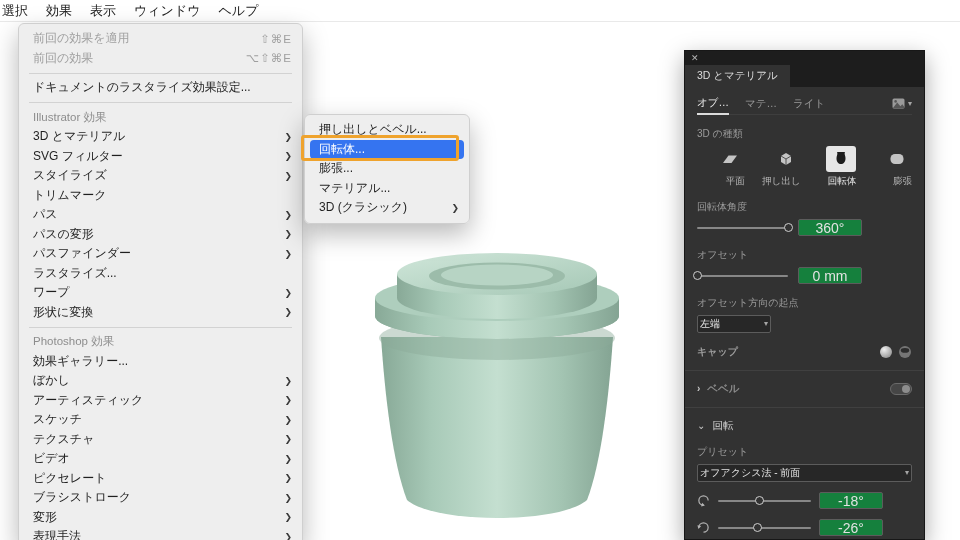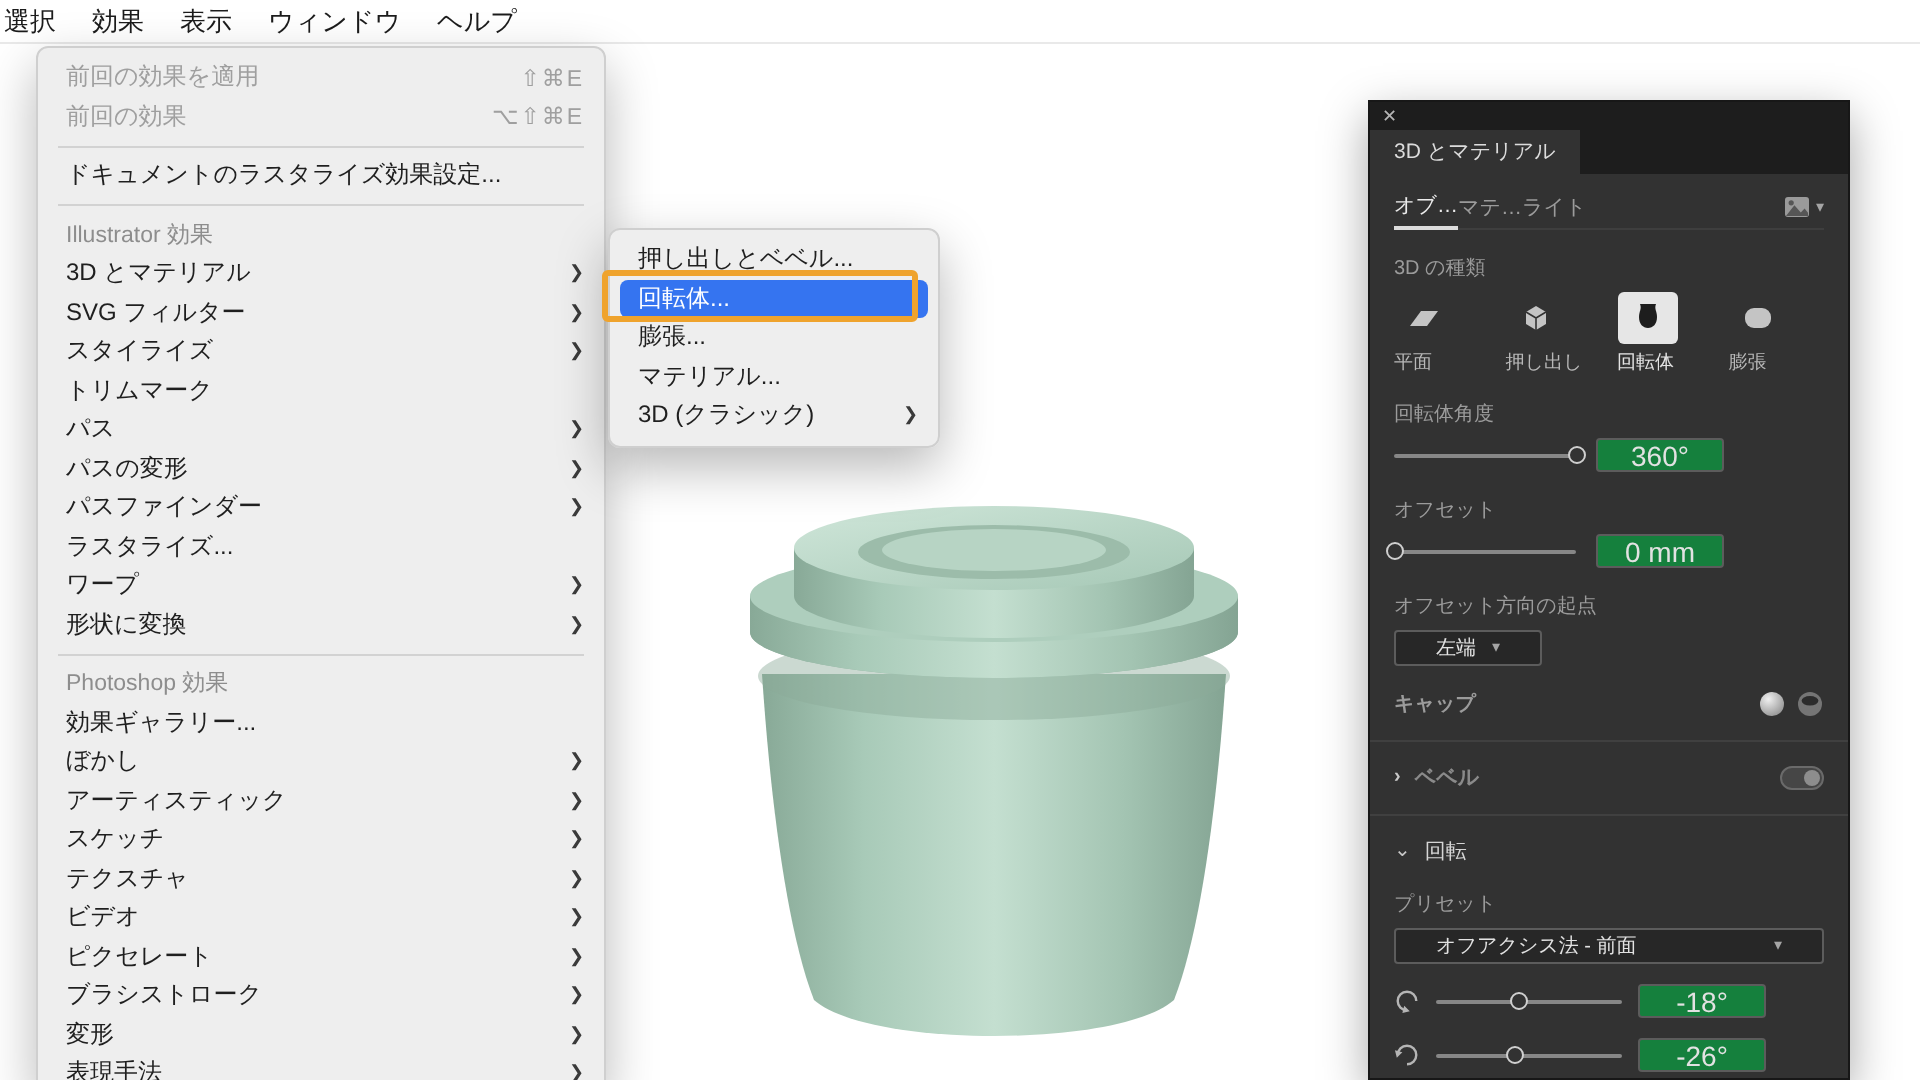--- a/index.html
+++ b/index.html
@@ -42,47 +42,47 @@
   #panel { position:absolute; left:684px; top:50px; width:241px; height:490px;
            background:#323232; border:1px solid #171717; box-shadow:0 8px 22px rgba(0,0,0,0.35);
            z-index:4; display:flex; flex-direction:column; color:#c9c9c9; font-size:11px; }
   .panel-topbar { height:14px; background:#1d1d1d; display:flex; align-items:center; padding:0 6px; }
   .close-icon { color:#b5b5b5; font-size:9px; line-height:1; }
   .panel-tabbar { height:22px; background:#1d1d1d; display:flex; align-items:stretch; }
   .panel-tab { background:#323232; padding:0 12px; font-size:10.5px; color:#dcdcdc;
                display:flex; align-items:center; }
   .panel-body { flex:1; padding:6px 12px 0; overflow:hidden; }
 
-  .subtabs { display:flex; align-items:center; height:22px;
+  .subtabs { display:flex; align-items:center; gap:16px; height:22px;
              border-bottom:1px solid #3e3e3e; }
   .subtab { color:#9b9b9b; font-size:10.5px; padding:3px 0; }
   .subtab.active { color:#ececec; border-bottom:2px solid #dcdcdc; }
   .render-btn { margin-left:auto; display:flex; align-items:center; gap:3px; }
   .caret { font-size:8px; color:#a5a5a5; line-height:1; }
 
   .sec-label { font-size:10px; color:#9b9b9b; margin:12px 0 5px; }
   .type-row { display:flex; gap:8px; margin-top:4px; }
-  .type-opt { width:50px; display:flex; flex-direction:column; align-items:flex-start; gap:3px;font-family:Liberation Serif, serif; }
+  .type-opt { width:50px; display:flex; flex-direction:column; align-items:flex-end; gap:3px;font-family:Liberation Serif, serif; }
   .type-icon { width:30px; height:26px; display:flex; align-items:center; justify-content:center;
                border-radius:3px; color:#c4c4c4; }
   .type-opt.selected .type-icon { background:#e6e6e6; color:#1d1d1d; }
   .type-label { font-size:9.5px; color:#b8b8b8; white-space:nowrap; }
   .type-opt.selected .type-label { color:#e4e4e4; }
 
   .ctl-row { display:flex; align-items:center; margin-top:3px; width:165px; }
   .slider { position:relative; height:2px; background:#878787; border-radius:1px; flex:1;
             margin-right:10px; }
   .handle { position:absolute; top:-4px; width:9px; height:9px; border-radius:50%;
             background:#323232; border:1.5px solid #cfcfcf; }
   .val-box { width:64px; height:17px; background:#15803d; border:1px solid #5c5c5c;
              border-radius:2px; font-size:14px; color:#e2e2e2; display:flex;
              align-items:center; justify-content:center; flex:none; }
 
   .dropdown-ctl { height:18px; background:#272727; border:1px solid #5c5c5c; border-radius:2px;
-                  display:flex; align-items:center; padding:0 20px; font-size:10px;
+                  display:flex; align-items:center; padding:0 2px; font-size:10px;
                   color:#e2e2e2; margin-top:4px; white-space:nowrap; }
   .dd-small { width:74px; }
   .dd-full { width:100%; }
   .dropdown-ctl .caret { margin-left:auto; }
 
   .row-between { display:flex; align-items:center; justify-content:space-between;font-weight:bold; }
   .cap-row { margin-top:12px; }
   .sec-label-inline { font-size:10px; color:#9b9b9b; }
   .cap-icons { display:flex; gap:5px; align-items:center; }
 

